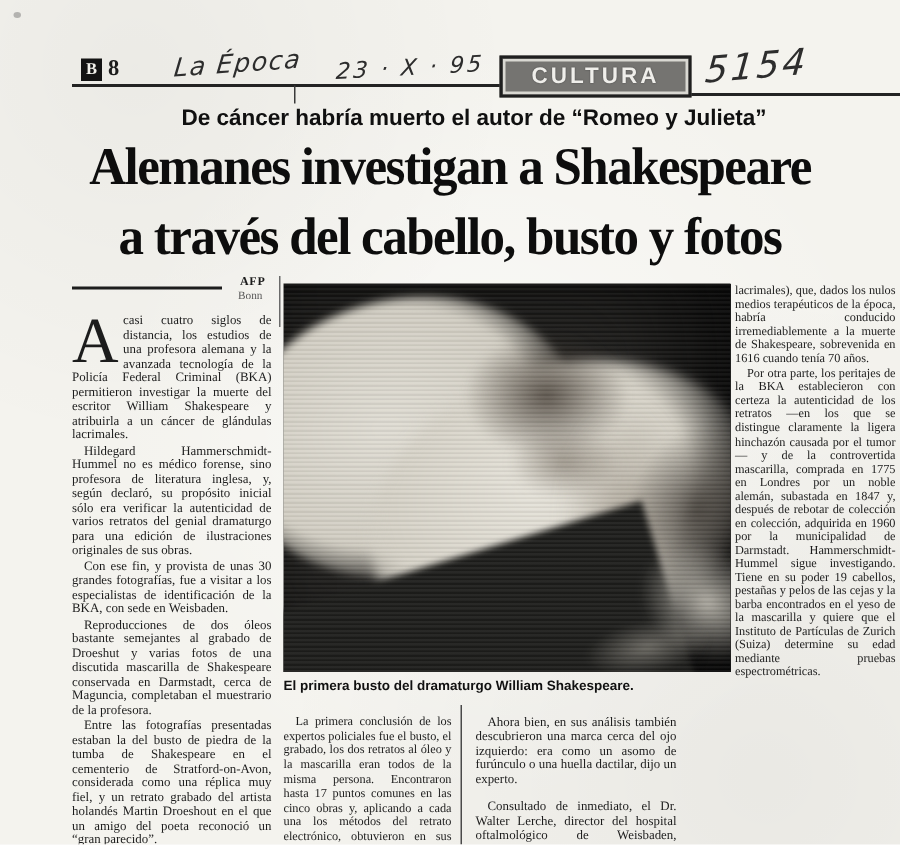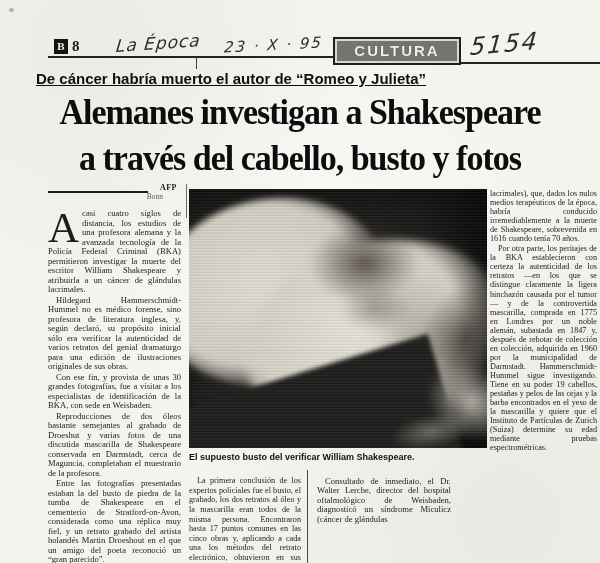--- a/index.html
+++ b/index.html
@@ -24,34 +24,34 @@
   .rule-main{position:absolute; left:48px; top:56px; width:287px; height:2px; background:#232323;}
   .rule-right{position:absolute; left:458px; top:62px; width:142px; height:2px; background:#232323;}
   .rule-tick{position:absolute; left:196px; top:57px; width:1px; height:12px; background:#3a3a3a;}
   .section-box{
     position:absolute; left:333px; top:37px; width:124px; height:24px;
     background:#757471; border:2px solid #1f1f1f; box-shadow:inset 0 0 0 2px #d9d8d2;
     color:#efeeea; font:bold 15px/24px "Liberation Sans",sans-serif; text-align:center;
     letter-spacing:2px; text-shadow:0 0 1px #3c3c3c;
   }
   
-  .kicker{position:absolute; left:36px; top:70px; width:520px; text-align:left;
-    font:bold 15px "Liberation Sans",sans-serif; color:#101010;text-decoration:underline;}
+  .kicker{position:absolute; left:56px; top:70px; width:520px; text-align:center;
+    font:bold 15px "Liberation Sans",sans-serif; color:#101010;}
   .headline{position:absolute; left:10px; top:90px; width:580px; text-align:center;
     font:bold 34px/45px "Liberation Serif",serif; letter-spacing:-1px; color:#0d0d0d;
     transform:scaleY(1.04);}
   
   .col{position:absolute; text-align:justify;}
   .col p{margin:0 0 1px 0;}
   .indent{text-indent:8px;}
   .col1{left:48px; top:183px; width:133px; font-size:8.6px; line-height:9.5px;}
   .byline{position:relative; height:26px;text-decoration:underline;}
   .byline-rule{position:absolute; left:0; top:8px; width:100px; height:2px; background:#1d1d1d;}
   .byline-agency{position:absolute; right:4px; top:0; font:bold 8px "Liberation Serif",serif; letter-spacing:0.5px;}
-  .byline-city{position:absolute; right:18px; top:9px; font-size:7.5px; color:#5a5a5a;padding-left:24px;}
+  .byline-city{position:absolute; right:6px; top:9px; font-size:7.5px; color:#5a5a5a;padding-left:24px;}
   .byline-tick{position:absolute; left:186px; top:184px; width:1px; height:34px; background:#6a6a6a;}
   .dropcap{float:left; font-size:43px; line-height:34px; padding:2px 3px 0 0; font-weight:400;}
   
   .middle{position:absolute; left:189px; top:189px; width:300px;}
   .photo{position:relative; width:298px; height:259px; background:#21201e; overflow:hidden;
     box-shadow:inset -55px 0 70px -18px rgba(6,6,6,0.85), inset 0 -35px 55px -18px rgba(6,6,6,0.6), inset 0 25px 45px -18px rgba(6,6,6,0.55);}
   .photo div{position:absolute;}
   .ph-head{left:-35px; top:10px; width:235px; height:185px; border-radius:50%;
     background:radial-gradient(ellipse at 45% 45%, #e0ddd4 0%, #d2cec3 55%, rgba(60,58,54,0) 74%);
     transform:rotate(-12deg); filter:blur(3px);}
@@ -131,27 +131,28 @@
       <div class="ph-face"></div>
       <div class="ph-brow"></div>
       <div class="ph-eye"></div>
       <div class="ph-cheekshade"></div>
       <div class="ph-beard"></div>
       <div class="ph-shoulder"></div>
       <div class="ph-collar"></div>
       <div class="ph-sparkle"></div>
       <div class="ph-grain"></div>
     </div>
-    <div class="caption">El supuesto busto del verificar William Shakespeare.</div>
+    <div class="caption">El primera busto del dramaturgo William Shakespeare.</div>
     <div class="mid-cols">
       <div class="col2">
         <p class="indent">La primera conclusión de los expertos policiales fue el busto, el grabado, los dos retratos al óleo y la mascarilla eran todos de la misma persona. Encontraron hasta 17 puntos comunes en las cinco obras y, aplicando a cada una los métodos del retrato electrónico, obtuvieron en sus pantallas imágenes idénticas.</p>
       </div>
       <div class="vdivider"></div>
       <div class="col3">
+        <p class="indent">Ahora bien, en sus análisis también descubrieron una marca cerca del ojo izquierdo: era como un asomo de furúnculo o una huella dactilar, dijo un experto.</p>
         <p class="indent">Consultado de inmediato, el Dr. Walter Lerche, director del hospital oftalmológico de Weisbaden, diagnosticó un síndrome Miculicz (cáncer de glándulas</p>
       </div>
     </div>
   </div>
 
   <div class="col col4">
     <div class="photo-spacer"></div>
     <p>lacrimales), que, dados los nulos medios terapéuticos de la época, habría conducido irremediablemente a la muerte de Shakespeare, sobrevenida en 1616 cuando tenía 70 años.</p>
     <p class="indent">Por otra parte, los peritajes de la BKA establecieron con certeza la autenticidad de los retratos —en los que se distingue claramente la ligera hinchazón causada por el tumor— y de la controvertida mascarilla, comprada en 1775 en Londres por un noble alemán, subastada en 1847 y, después de rebotar de colección en colección, adquirida en 1960 por la municipalidad de Darmstadt. Hammerschmidt-Hummel sigue investigando. Tiene en su poder 19 cabellos, pestañas y pelos de las cejas y la barba encontrados en el yeso de la mascarilla y quiere que el Instituto de Partículas de Zurich (Suiza) determine su edad mediante pruebas espectrométricas.</p>
   </div>

